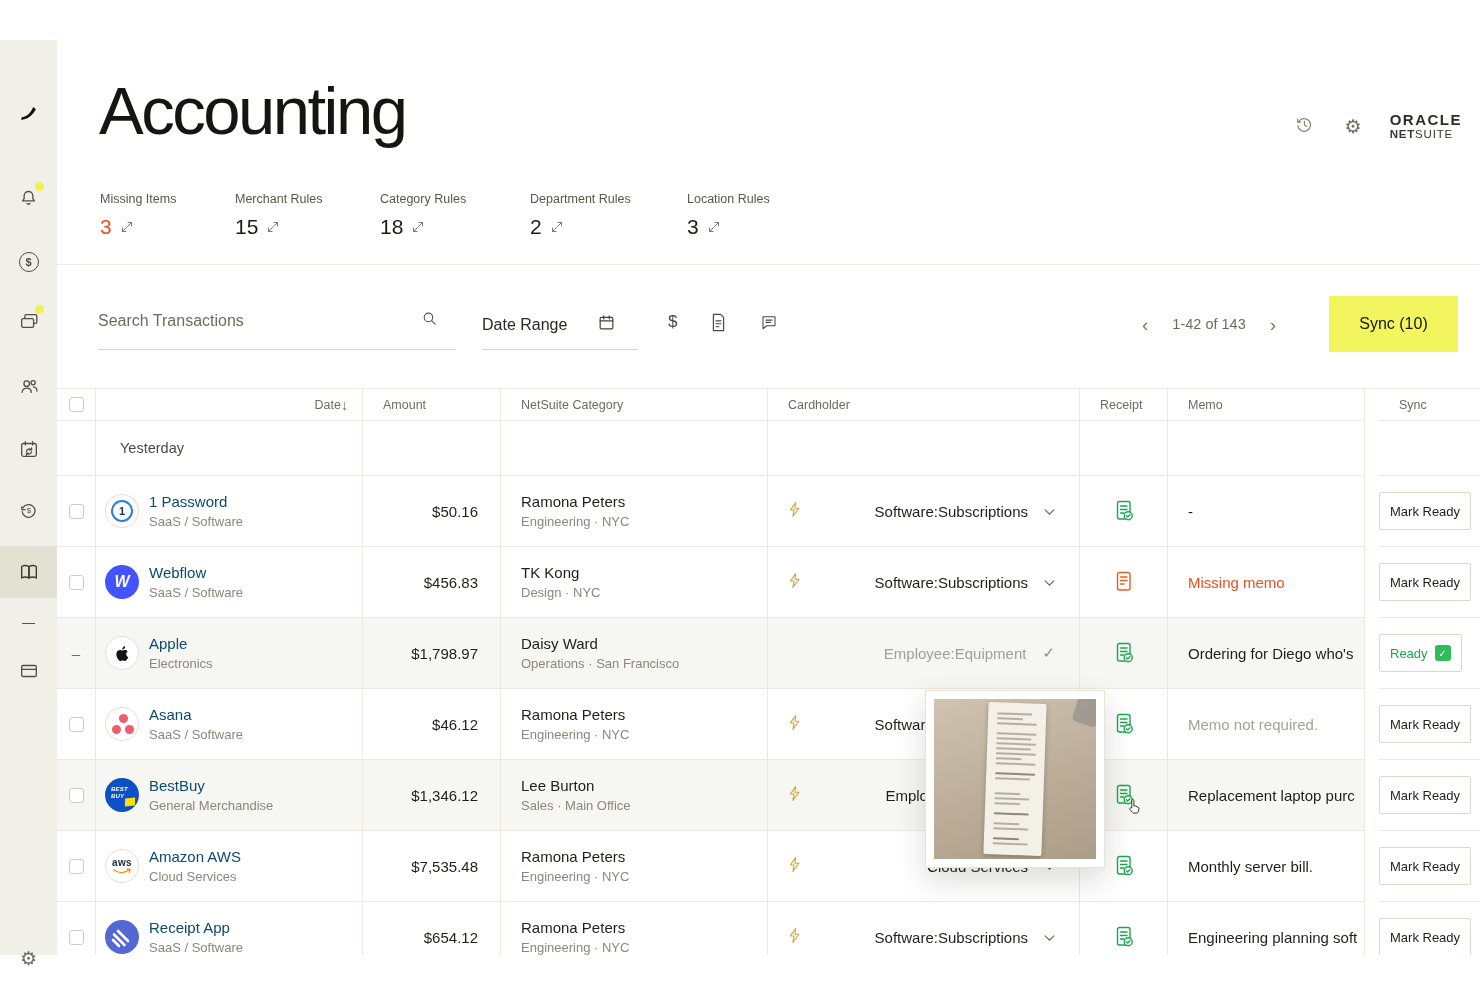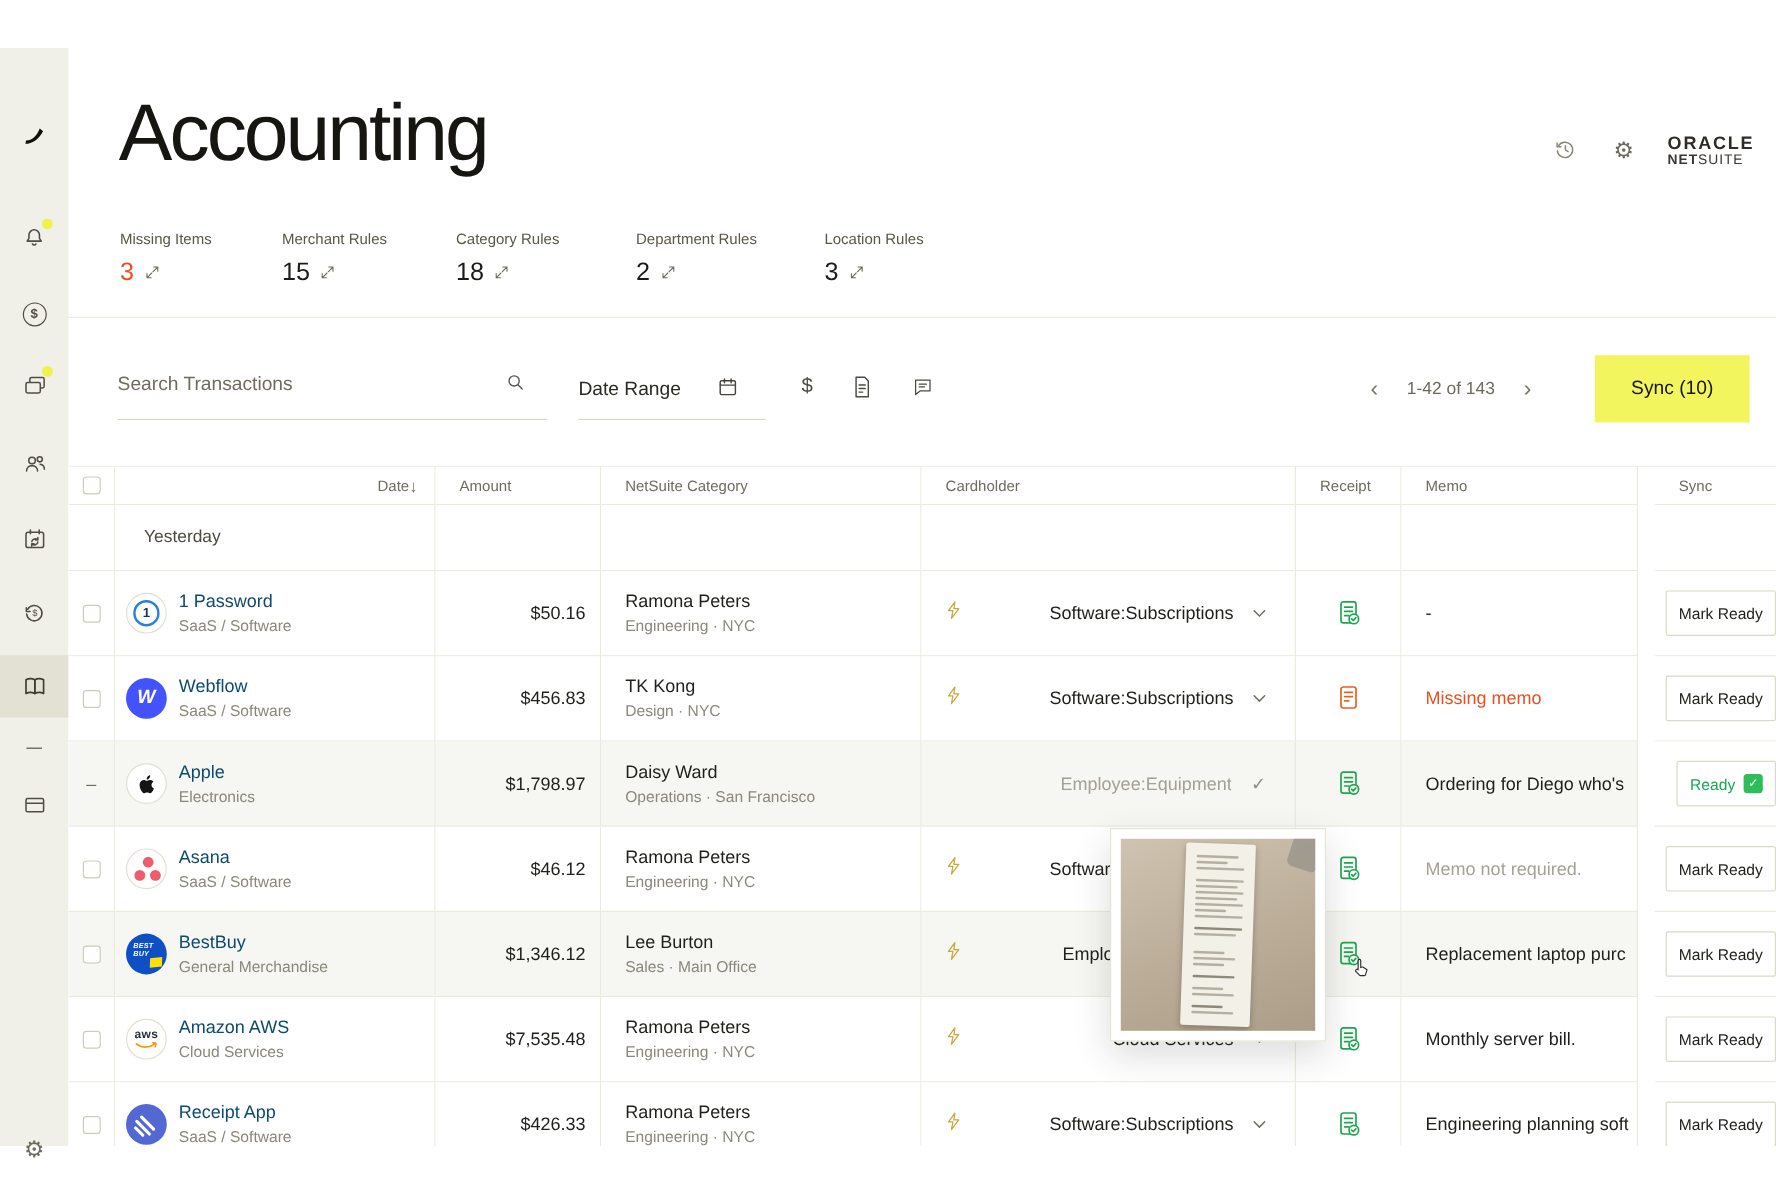--- a/index.html
+++ b/index.html
@@ -49,21 +49,21 @@
   .pager { position:absolute; left:1138px; top:308px; display:flex; align-items:center; gap:20px; height:32px; }
   .pager-btn { background:none; border:none; cursor:pointer; font-size:19px; color:#7a776a; line-height:1; padding:0 4px; }
   .pager-range { font-size:14.5px; color:#6e6b5e; }
   .sync-main-btn { position:absolute; left:1329px; top:296px; width:129px; height:56px; background:#f3f55f; border:none; cursor:pointer; font-size:16px; color:#17160f; font-family:"Liberation Sans", sans-serif; }
 
   
   .table-wrap { position:absolute; left:57px; top:388px; width:1423px; height:567px; overflow:hidden; }
   .trow { display:grid; grid-template-columns:39px 267px 138px 267px 312px 88px 197px 14px 101px; }
   .c { border-right:1px solid #eceade; border-bottom:1px solid #eceade; display:flex; align-items:center; position:relative; background:#fff; }
   .c.gap { border:none; background:#fff; }
-  .c.sync { border-right:none; border-left:none; justify-content:flex-end; }
+  .c.sync { border-right:none; border-left:none; justify-content:flex-start; }
   .thead { height:33px; border-top:1px solid #eceade; }
   .thead .c { font-size:12.5px; color:#6e6b5f; background:#fff; }
   .th-pad { padding-left:20px; }
   .group-row { height:55px; }
   .group-row .c { font-size:14.5px; color:#4b4940; }
   .drow { height:71px; }
   .drow.alt .c { background:#f6f6f2; }
   .drow.alt .c.gap, .drow.alt .c.sync { background:#fff; }
 
   .cbx { width:15px; height:15px; border:1px solid #cfccba; border-radius:3px; background:#fff; display:inline-block; cursor:pointer; }
@@ -80,21 +80,21 @@
   .l-webflow { background:#4353ff; color:#fff; font-weight:bold; font-style:italic; font-size:16px; }
   .l-bb { background:#0d50c5; }
   .bb-txt { position:absolute; left:6px; top:8px; font-size:6px; font-weight:bold; font-style:italic; color:#fff; line-height:1.1; letter-spacing:.2px; }
   .bb-tag { position:absolute; right:4px; bottom:6px; width:10px; height:8px; background:#ffe000; transform:skew(-8deg) rotate(-6deg); }
   .asana-dot { position:absolute; width:9px; height:9px; border-radius:50%; background:#ee5c6d; }
   .aws-wrap { display:flex; flex-direction:column; align-items:center; line-height:1; }
   .aws-txt { font-size:10px; font-weight:bold; color:#232f3e; letter-spacing:.3px; }
   .merch-name { font-size:15px; color:#0c4a6e; line-height:1.45; }
   .merch-sub { font-size:13px; color:#8b887b; line-height:1.3; }
 
-  .c.amount { justify-content:flex-end; padding-right:12px; font-size:15px; color:#201f1b; }
+  .c.amount { justify-content:flex-end; padding-right:22px; font-size:15px; color:#201f1b; }
   .ch-pad { padding-left:20px; }
   .person-name { font-size:15px; color:#201f1b; line-height:1.45; }
   .person-sub { font-size:13px; color:#8b887b; line-height:1.3; }
 
   .c.cat { padding-left:20px; gap:16px; overflow:hidden;text-align:right; }
   .cat-text { font-size:15px; color:#201f1b; white-space:nowrap; overflow:hidden; flex:1; cursor:pointer; }
   .cat-text.confirmed { color:#a3a094; cursor:default; }
   .cat-chev { margin-right:24px; flex:0 0 auto; }
   .cat-check { margin-right:24px; font-size:15px; color:#8f8c80; flex:0 0 auto; }
 
@@ -665,21 +665,21 @@
         </div>
       <div class="c merch">
         <span class="logo" style="background:#5468d4">
             <svg width="34" height="34" viewBox="0 0 34 34">
               <path d="M8 20l6 6M9 14.5L19.5 25M13 11l10 10" stroke="#fff" stroke-width="2.6" stroke-linecap="round" fill="none"></path>
             </svg>
           </span>
         <span><span class="merch-name" style="display:block">Receipt App</span><span class="merch-sub">SaaS / Software</span></span>
       </div>
       <div class="c amount">
-          <span>$426.33</span>
+          <span>$654.12</span>
         </div>
       <div class="c ch-pad">
           <span><span class="person-name" style="display:block">Ramona Peters</span><span class="person-sub">Engineering · NYC</span></span>
         </div>
       <div class="c cat">
         <span><svg width="13" height="17" viewBox="0 0 16 20" fill="none" stroke="#c9a83c" stroke-width="1.3" stroke-linejoin="round">
               <path d="M9.5 1.5 3 10.5h4.5L6 18.5 13.5 8.5H8.5z"></path>
             </svg></span>
         <span class="cat-text">Software:Subscriptions</span>
         <span class="cat-chev"><svg width="11" height="7" viewBox="0 0 12 8" fill="none" stroke="#6e6b5f" stroke-width="1.4" stroke-linecap="round">

